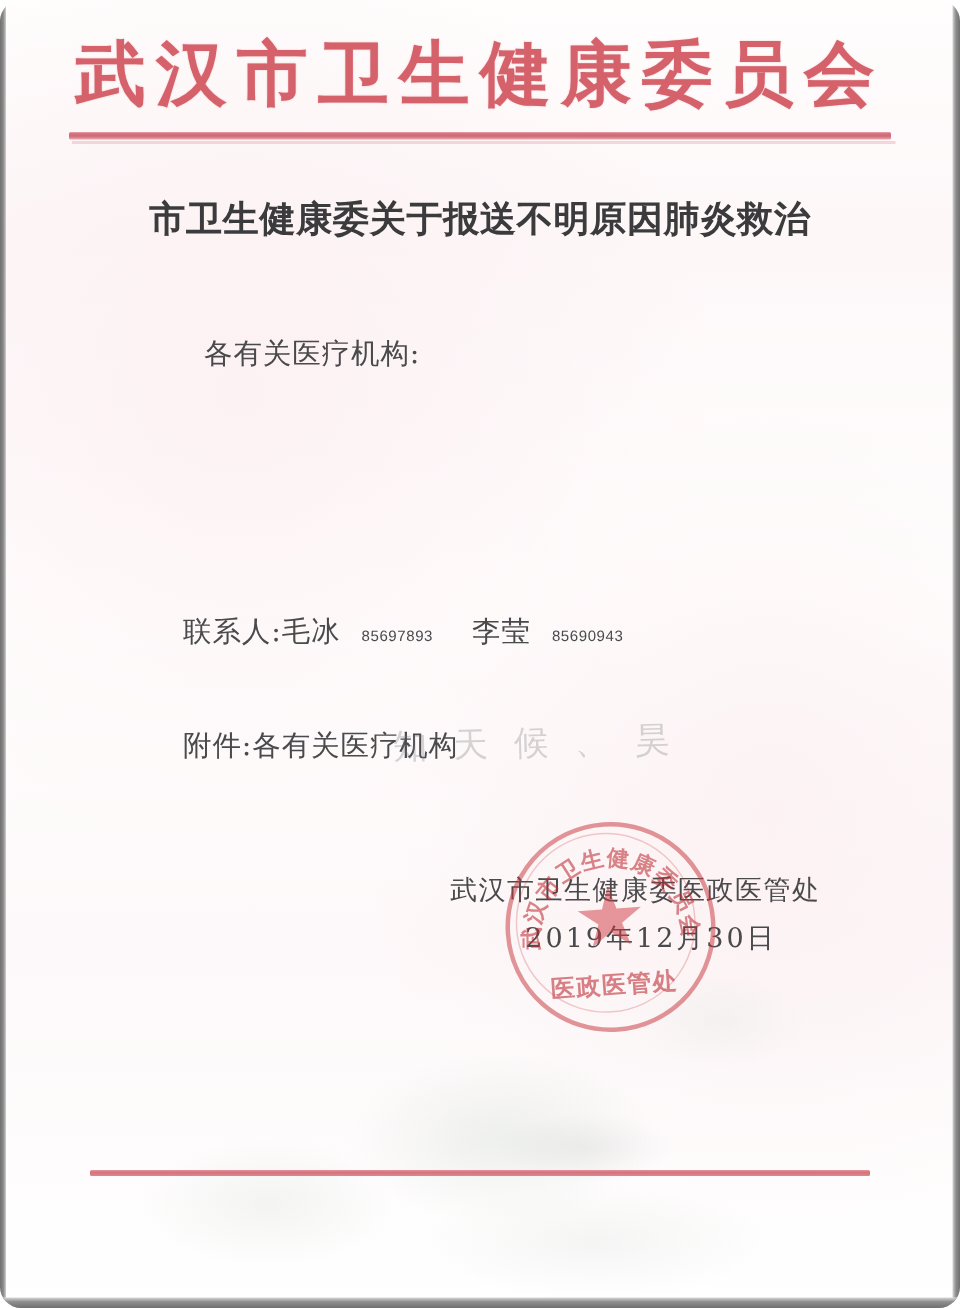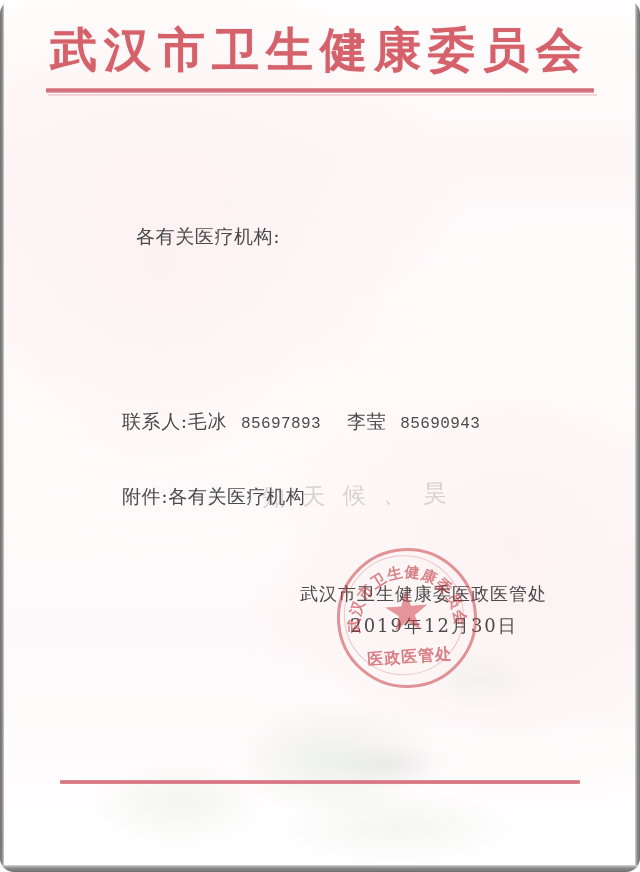--- a/index.html
+++ b/index.html
@@ -130,22 +130,22 @@
     top: 406px;
     font-family: "DejaVu Serif", "Liberation Serif", serif;
     font-size: 19px;
     line-height: 31px;
     color: #4a4a4c;
     letter-spacing: 0.6px;
     white-space: nowrap;
   }
   .contact-line { display: block; }
   .mono {
-    font-family: Liberation Mono, monospace;
-    font-size: 16px;
+    font-family: Liberation Sans, sans-serif;
+    font-size: 10px;
     letter-spacing: 0.4px;
   }
   .gap-sm { display: inline-block; width: 14px; }
   .gap-md { display: inline-block; width: 26px; }
 
   .attachment-block {
     position: absolute;
     left: 122px;
     top: 484px;
     font-family: "DejaVu Serif", "Liberation Serif", serif;
@@ -268,20 +268,21 @@
 <div class="scan">
 
   <div class="paper-noise"></div>
 
   <div class="masthead">
     <div class="masthead-title">武汉市卫生健康委员会</div>
   </div>
   <div class="masthead-rule"></div>
 
   <div class="doc-title">
+    <span class="l1">市卫生健康委关于报送不明原因肺炎救治</span>
   </div>
 
   <div class="body-block">
     <span class="salutation">各有关医疗机构:</span>
   </div>
 
   <div class="contact-block">
     <span class="contact-line"><span>联系人:</span><span>毛冰</span><span class="gap-sm"></span><span class="mono">85697893</span><span class="gap-md"></span><span>李莹</span><span class="gap-sm"></span><span class="mono">85690943</span></span>
   </div>
 

